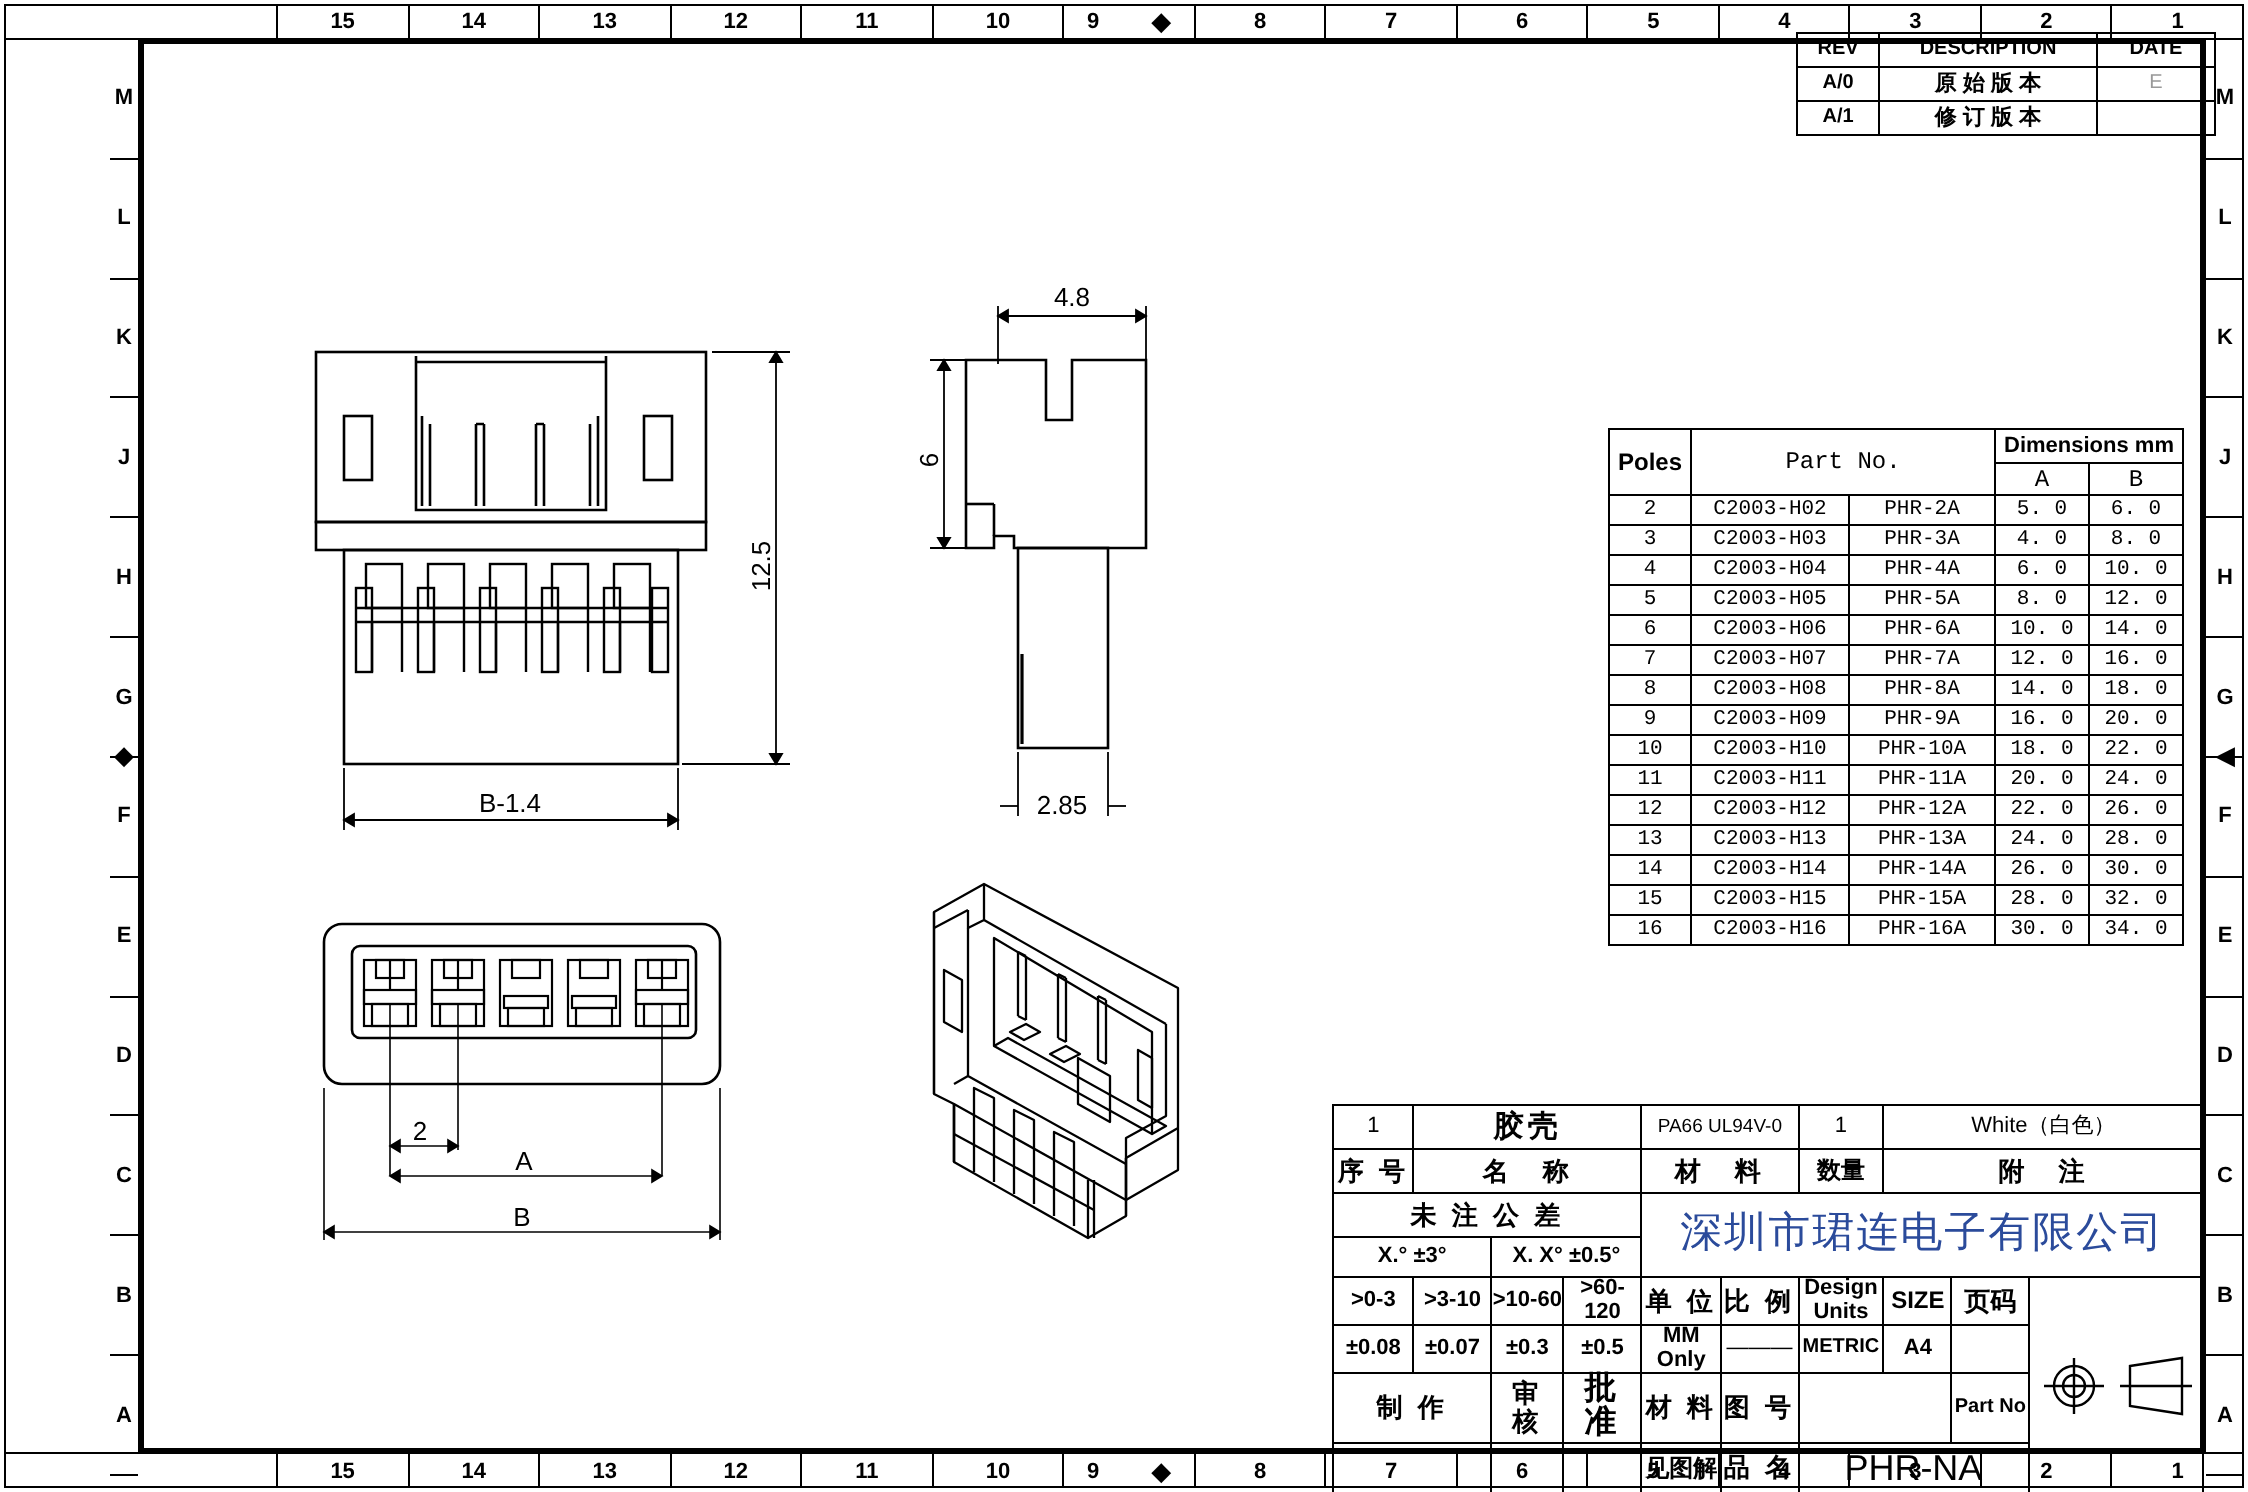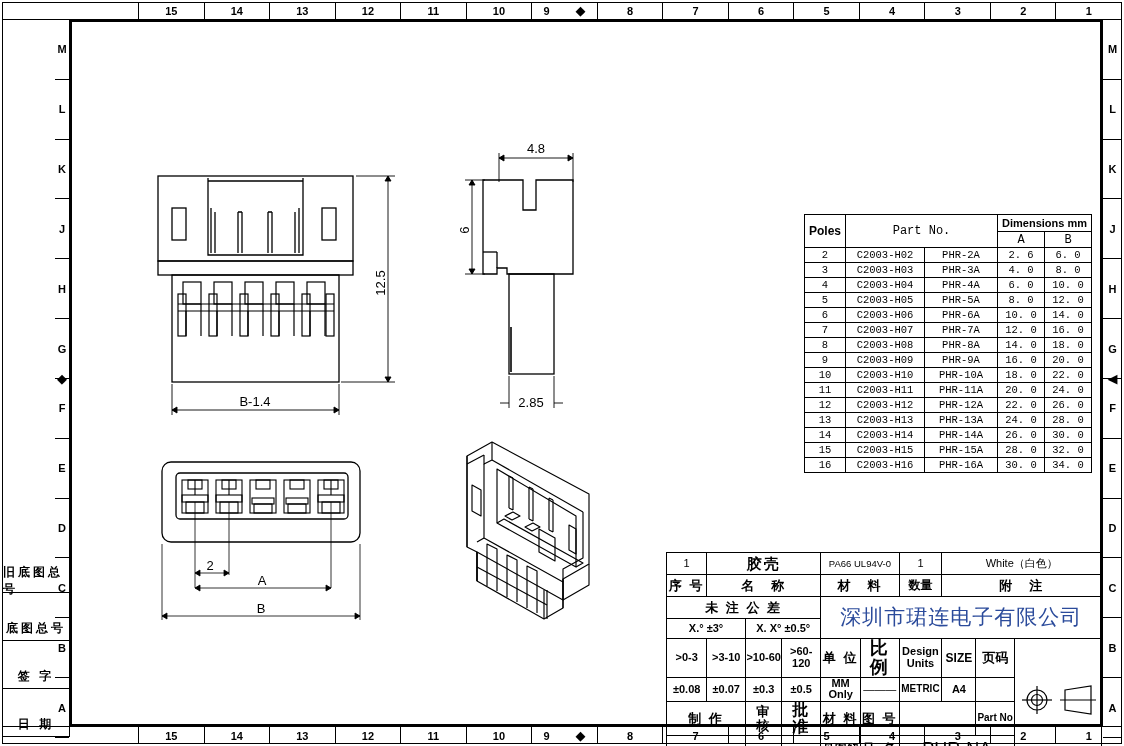--- a/index.html
+++ b/index.html
@@ -237,38 +237,59 @@
       </div>
       <div class="lcell" style="height:58.833333333333336px;position:relative;font-size:11px;font-weight:bold">
         <span>B</span>
       </div>
       <div class="lcell" style="height:58.833333333333336px;position:relative;font-size:11px;font-weight:bold">
         <span>A</span>
       </div>
     </div>
 
 
+  <div class="abs" id="revTable">
+    <table class="grid">
+      <tbody id="revBody">
+          <tr>
+            <td class="bold" style="width:40px;height:16px">REV</td>
+            <td class="bold" style="width:108px">DESCRIPTION</td>
+            <td class="bold" style="width:58px">DATE</td>
+          </tr>
+          <tr>
+            <td class="bold" style="height:16px">A/0</td>
+            <td class="bold" style="font-size:11px">原 始 版 本</td>
+            <td style="color:#999">E</td>
+          </tr>
+          <tr>
+            <td class="bold" style="height:16px">A/1</td>
+            <td class="bold" style="font-size:11px">修 订 版 本</td>
+            <td style="color:#999"></td>
+          </tr>
+        </tbody>
+    </table>
+  </div>
 
   <div class="abs" id="partsTable">
     <table class="grid">
       <tbody id="partsBody">
           <tr>
             <td class="hd" rowspan="2" style="width:40px;font-size:12px">Poles</td>
             <td colspan="2" rowspan="2" style="width:150px;font-size:12px;font-family:'Liberation Mono',monospace">Part No.</td>
             <td class="hd" colspan="2" style="width:92px;height:16px;font-size:11px">Dimensions mm</td>
           </tr>
           <tr>
             <td style="width:46px;height:15px;font-size:12px">A</td>
             <td style="width:46px;font-size:12px">B</td>
           </tr>
           <tr>
             <td>2</td>
             <td style="width:78px">C2003-H02</td>
             <td style="width:72px">PHR-2A</td>
-            <td>2. 6</td>
+            <td>5. 0</td>
             <td>6. 0</td>
           </tr>
           <tr>
             <td>3</td>
             <td style="width:78px">C2003-H03</td>
             <td style="width:72px">PHR-3A</td>
             <td>4. 0</td>
             <td>8. 0</td>
           </tr>
           <tr>
@@ -590,21 +611,21 @@
         <tr style="height:20px">
           <td colspan="2" class="tiny">X.° ±3°</td>
           <td colspan="2" class="tiny">X. X° ±0.5°</td>
         </tr>
         <tr style="height:18px">
           <td class="tiny">&gt;0-3</td>
           <td class="tiny">&gt;3-10</td>
           <td class="tiny">&gt;10-60</td>
           <td class="tiny">&gt;60-120</td>
           <td class="cn" style="font-size:13px">单 位</td>
-          <td class="cn" style="font-size:18px">比 例</td>
+          <td class="cn" style="font-size:13px">比 例</td>
           <td class="tiny" style="letter-spacing:0">Design Units</td>
           <td class="bold" style="font-size:12px">SIZE</td>
           <td class="cn" style="font-size:13px;letter-spacing:0">页码</td>
           <td rowspan="4" id="projCell">
               <svg width="86" height="36" viewBox="0 0 86 36">
                 <g fill="none" stroke="#000" stroke-width="1.2">
                   <circle cx="22" cy="18" r="10"></circle>
                   <circle cx="22" cy="18" r="5.5"></circle>
                   <line x1="7" y1="18" x2="37" y2="18"></line>
                   <line x1="22" y1="4" x2="22" y2="32"></line>
@@ -639,24 +660,14 @@
           <td></td>
           <td></td>
           <td class="cn" style="font-size:12px;letter-spacing:0">见图解</td>
           <td class="cn" style="font-size:13px">品 名</td>
           <td colspan="3" style="font-size:18px" class="mono">PHR-NA</td>
         </tr>
       </tbody>
     </table>
   </div>
 
-  <div class="abs" id="leftStack">
-      <div style="border-bottom:none;height:24px"></div>
-      <div>旧底图总号</div>
-      <div style="border-bottom:none;height:24px"></div>
-      <div>底图总号</div>
-      <div style="border-bottom:none;height:24px"></div>
-      <div>签 字</div>
-      <div style="border-bottom:none;height:24px"></div>
-      <div>日 期</div>
-    </div>
 
 </div>
 
 </body></html>

